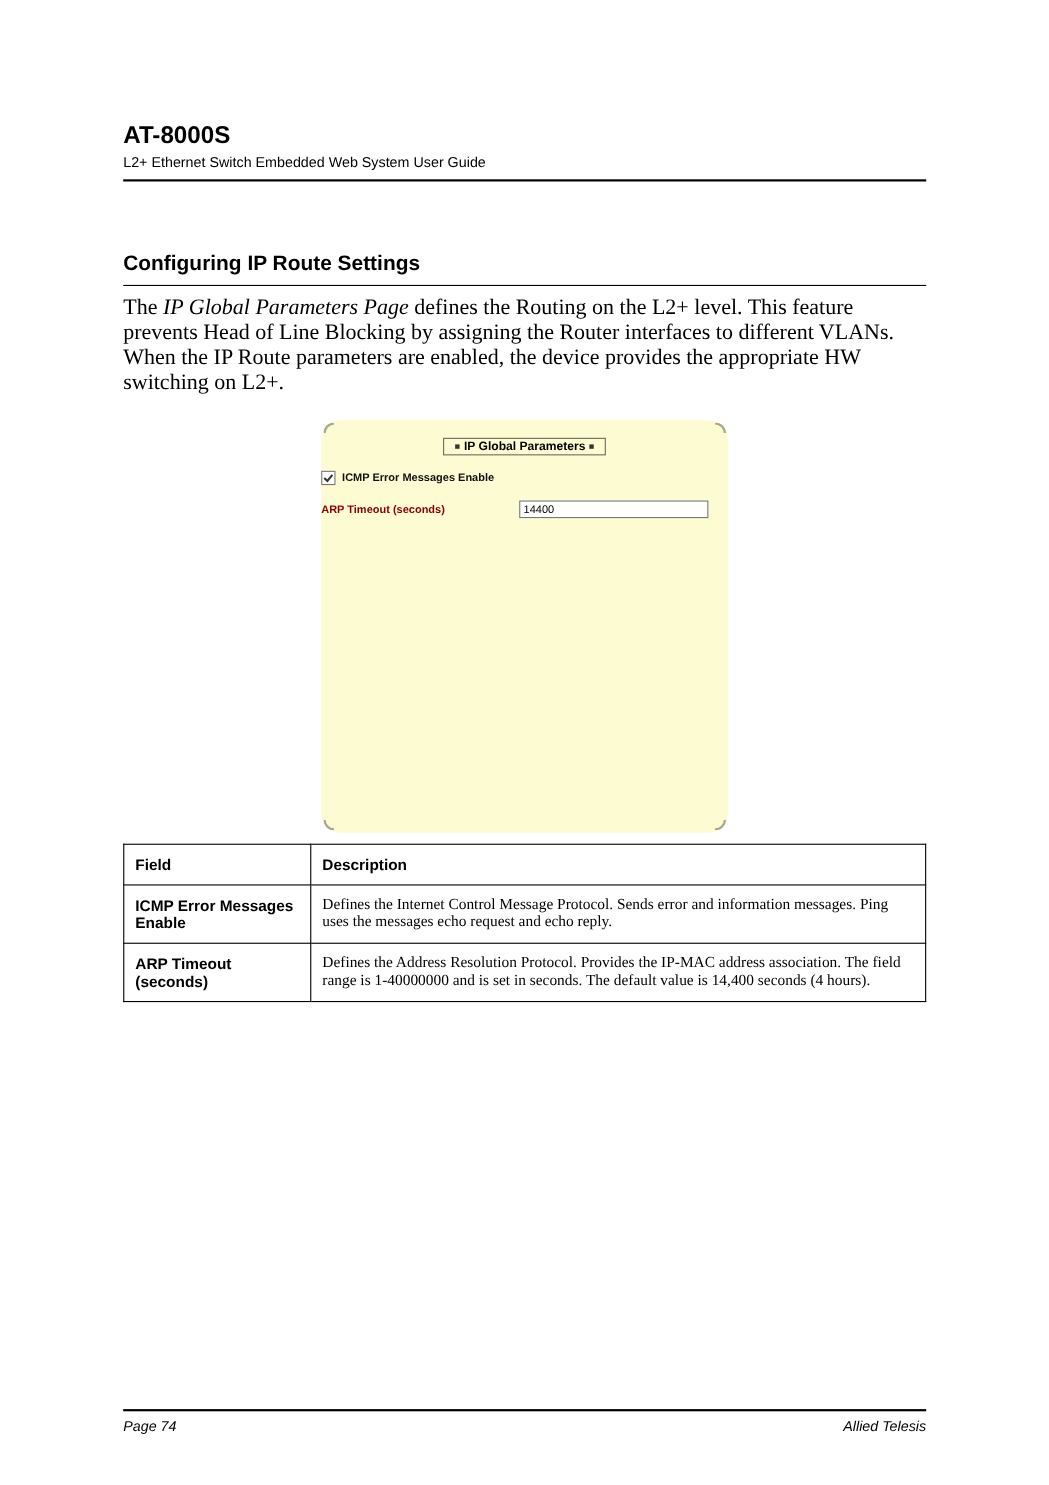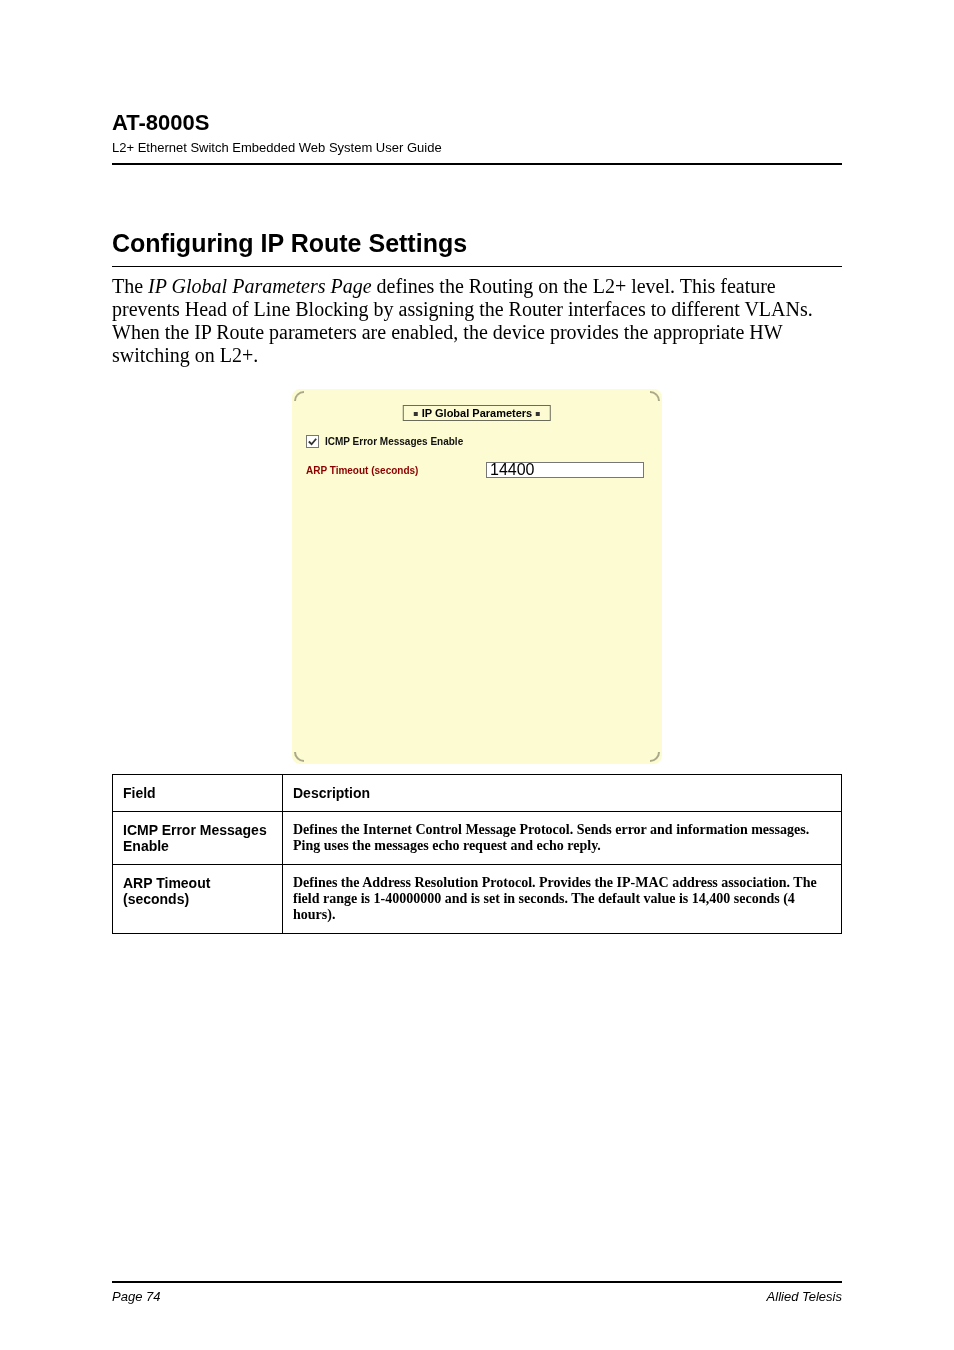--- a/index.html
+++ b/index.html
@@ -6,49 +6,49 @@
   html, body { width: 954px; height: 1350px; background: #fff; font-family: "Times New Roman", Times, serif; color: #000; }
   .page { width: 954px; height: 1350px; padding: 110px 112px 60px 112px; position: relative; }
 
   
   .hdr-title { font-family: Liberation Sans, sans-serif; font-size: 22px; font-weight: 700; margin-bottom: 4px; }
   .hdr-sub   { font-family: Arial, Helvetica, sans-serif; font-size: 13px; margin-bottom: 8px; }
   .hr-dark   { border: 0; border-top: 2px solid #000; }
   .hr-thin   { border: 0; border-top: 1px solid #000; }
 
   
-  .sect-title { font-family: Arial, Helvetica, sans-serif; font-size: 25px; font-weight: 700; margin: 64px 0 8px 0; }
+  .sect-title { font-family: Arial, Helvetica, sans-serif; font-size: 19px; font-weight: 700; margin: 64px 0 8px 0; }
 
   .intro { font-size: 20px; margin-top: 8px; }
 
   
-  .panel-wrap { width: 370px; height: 375px; margin: 22px auto 10px auto; background: linear-gradient(#fdfbd2, #fdfbd2); border-radius: 8px; position: relative; padding: 32px 14px 14px 14px; }
+  .panel-wrap { width: 370px; height: 375px; margin: 22px auto 10px auto; background: linear-gradient(#fdfbd2, #fdfbd2); border-radius: 18px; position: relative; padding: 32px 14px 14px 0; }
   .panel-wrap::before, .panel-wrap::after { content:""; position:absolute; width:8px; height:8px; }
   .corner { position:absolute; width:10px; height:10px; }
   .corner.tl { top:2px; left:2px; border-top:2px solid #a9a98a; border-left:2px solid #a9a98a; border-top-left-radius:10px;}
   .corner.tr { top:2px; right:2px; border-top:2px solid #a9a98a; border-right:2px solid #a9a98a; border-top-right-radius:10px;}
   .corner.bl { bottom:2px; left:2px; border-bottom:2px solid #a9a98a; border-left:2px solid #a9a98a; border-bottom-left-radius:10px;}
   .corner.br { bottom:2px; right:2px; border-bottom:2px solid #a9a98a; border-right:2px solid #a9a98a; border-bottom-right-radius:10px;}
 
   .panel-title { position:absolute; top:16px; left:50%; transform:translateX(-50%); background:#fdfbd2; border:1px solid #6b6b5a; padding:1px 6px; font-family: Arial, sans-serif; font-size:11px; font-weight:700; }
   .panel-title .dot { display:inline-block; width:4px; height:4px; background:#333; vertical-align:middle; margin:0 4px 1px 4px; }
 
   .form-row { display:flex; align-items:center; margin-top:14px; }
   .chk { width:13px; height:13px; border:1px solid #777; background:#fff; margin-right:6px; display:flex; align-items:center; justify-content:center; }
   .chk svg { width:11px; height:11px; }
   .chk-label { font-family: Arial, sans-serif; font-size:10px; font-weight:700; color:#111; }
   .fld-label { font-family: Arial, sans-serif; font-size:10px; font-weight:700; color:#8a0000; width:180px; }
-  .fld-input { border:1px solid #777; background:#fff; font-family: Arial, sans-serif; font-size:16px; padding:1px 3px; height:16px; width:158px; }
+  .fld-input { border:1px solid #777; background:#fff; font-family: Arial, sans-serif; font-size:10px; padding:1px 3px; height:16px; width:172px; }
 
   .caption { font-family: Arial, Helvetica, sans-serif; font-size: 12px; font-weight:700; margin: 6px 0 18px 0; }
   .lead-in { font-size: 15px; margin-bottom: 10px; }
 
   
   table.params { border-collapse: collapse; width: 100%; padding-left: 19px; }
-  table.params th, table.params td { border:1px solid #000; padding:10px 10px; vertical-align: top; font-weight: bold; }
+  table.params th, table.params td { border:1px solid #000; padding:10px 10px; vertical-align: top; }
   table.params th { font-family: Arial, Helvetica, sans-serif; font-weight:700; font-size:14px; text-align:left; }
   table.params td { font-size:14px; }
   table.params td.pname { font-family: Arial, Helvetica, sans-serif; font-weight:700; width: 170px; }
   table.params col.c1 { width:170px; }
 
   
   .foot { position:absolute; left:112px; right:112px; bottom:46px; }
   .foot-line { border:0; border-top:2px solid #000; margin-bottom:6px; }
   .foot-row { display:flex; justify-content:space-between; font-family: Arial, Helvetica, sans-serif; font-size:13px; font-style: italic; }
 </style>

